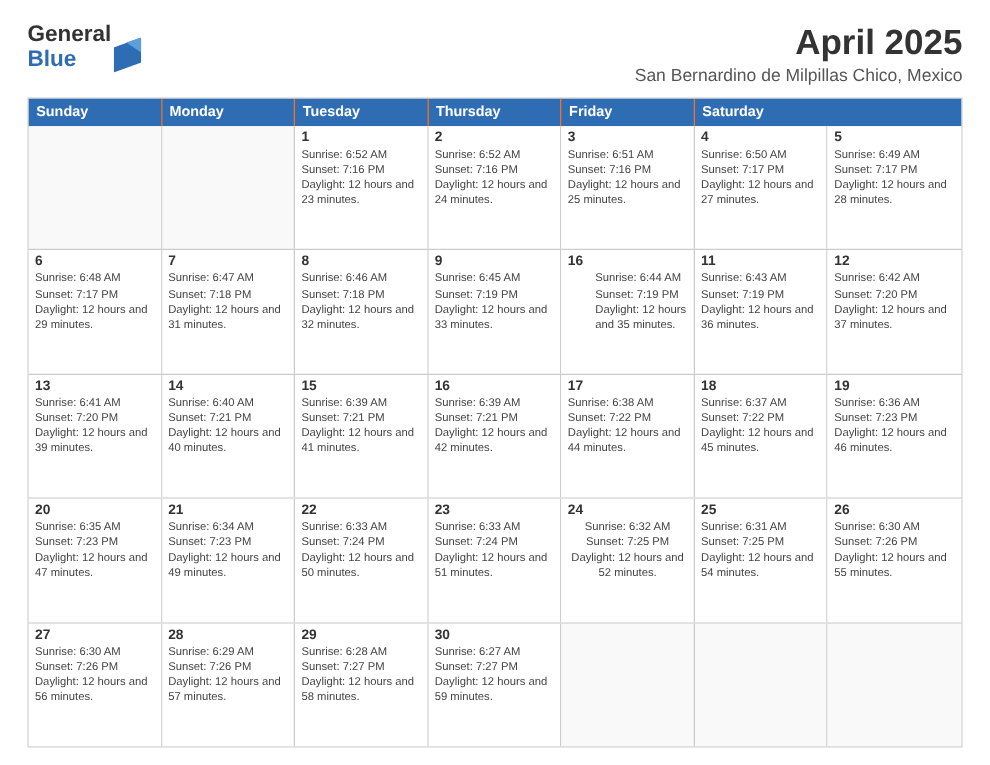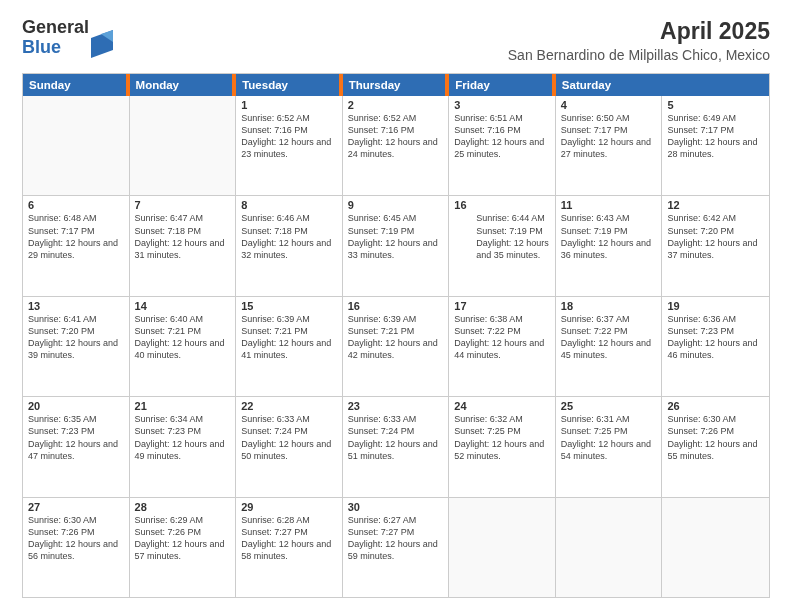--- a/index.html
+++ b/index.html
@@ -45,21 +45,21 @@
     .logo-icon {
       width: 22px;
       height: 28px;
       margin-left: 2px;
       margin-top: -2px;
     }
     .title-block {
       text-align: right;
     }
     .calendar-title {
-      font-size: 23px;
+      font-size: 28px;
       font-weight: bold;
       color: #333;
     }
     .calendar-subtitle {
       font-size: 14px;
       color: #555;
       margin-top: 2px;
     }
     .calendar {
       flex: 1;
@@ -70,21 +70,21 @@
     .cal-header-row {
       display: grid;
       grid-template-columns: repeat(7, 1fr);
       background: #2e6db4;
     }
     .cal-header-cell {
       color: #fff;
       font-size: 11.5px;
       font-weight: bold;
       padding: 5px 6px;
-      border-right: 4px solid #f97316;
+      border-right: 1px solid #f97316;
       text-align: left;
     }
     .cal-header-cell:last-child { border-right: none; }
     .cal-body {
       flex: 1;
       display: flex;
       flex-direction: column;
     }
     .cal-week {
       display: grid;
@@ -289,21 +289,21 @@
 Daylight: 12 hours and 50 minutes.</div>
           </div>
           <div class="cal-cell">
             <span class="day-number">23</span>
             <div class="day-info" style="white-space: pre-line;">Sunrise: 6:33 AM
 Sunset: 7:24 PM
 Daylight: 12 hours and 51 minutes.</div>
           </div>
           <div class="cal-cell">
             <span class="day-number">24</span>
-            <div class="day-info" style="white-space: pre-line;">Sunrise: 6:32 AM
+            <div class="day-info" style="white-space: pre-line; text-align: center;">Sunrise: 6:32 AM
 Sunset: 7:25 PM
 Daylight: 12 hours and 52 minutes.</div>
           </div>
           <div class="cal-cell">
             <span class="day-number">25</span>
             <div class="day-info" style="white-space: pre-line;">Sunrise: 6:31 AM
 Sunset: 7:25 PM
 Daylight: 12 hours and 54 minutes.</div>
           </div>
           <div class="cal-cell">

